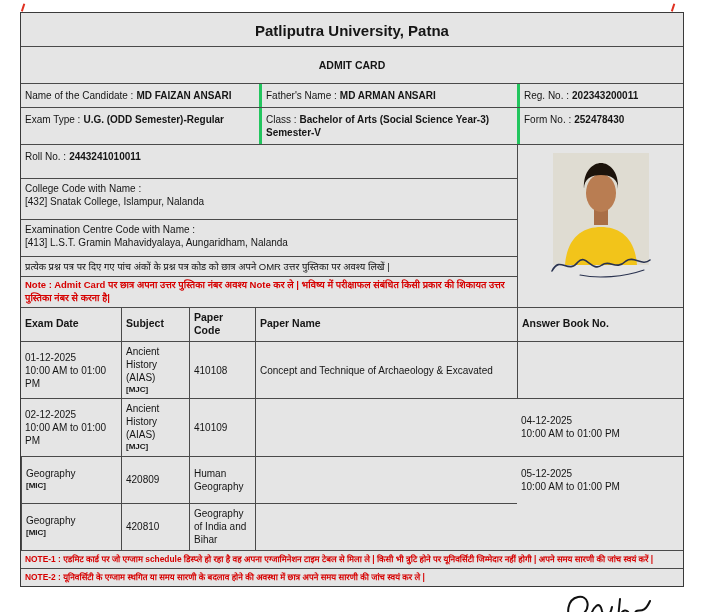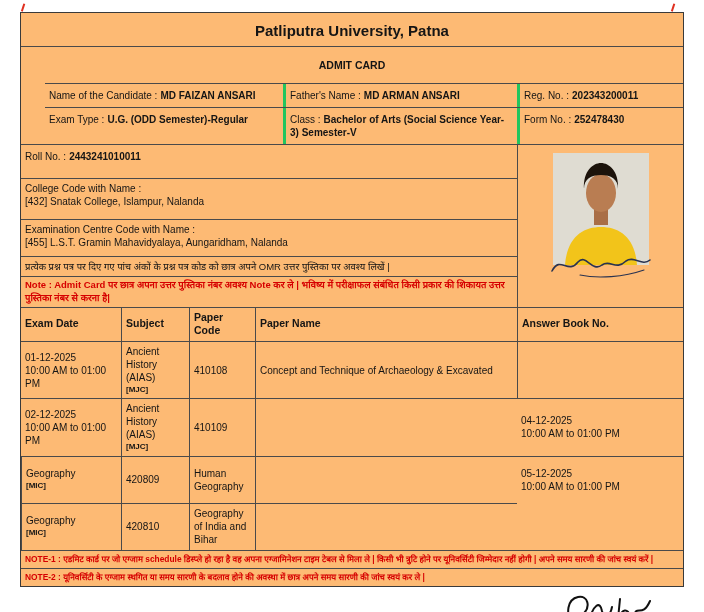--- a/index.html
+++ b/index.html
@@ -3,29 +3,29 @@
 <meta charset="utf-8">
 <style>
   * { margin:0; padding:0; box-sizing:border-box; }
   html,body { width:704px; height:612px; background:#ffffff; }
   body { font-family:"Liberation Sans","DejaVu Sans",sans-serif; font-size:10px; color:#151515; position:relative; overflow:hidden; }
 
   .reg-mark { position:absolute; width:5px; height:8px; border-left:2px solid #e03020; transform:rotate(18deg); }
   .reg-mark.tl { left:22px; top:4px; }
   .reg-mark.tr { left:672px; top:4px; }
 
-  .card { margin:12px 20px 0 20px; border:1.5px solid #3a3a3a; background:#fdba74; }
+  .card { margin:12px 20px 0 20px; border:1.5px solid #3a3a3a; background:#e5e5e5; }
   .card > div { border-top:1px solid #4a4a4a; }
   .card > div:first-child { border-top:none; }
   .card > .exam-grid { border-top:none; }
 
   .title { text-align:center; font-weight:bold; font-size:15px; padding:9px 0 7px; }
   .subtitle { text-align:center; font-weight:bold; font-size:10.5px; padding:12px 0; }
 
-  .info-row { display:grid; grid-template-columns:238px 1fr 166px;margin-left:24px; }
+  .info-row { display:grid; grid-template-columns:238px 1fr 166px; }
   .icell { padding:5px 4px; line-height:1.3; }
   .icell + .icell { border-left:3px solid #22c55e; }
   .lbl { margin-right:3px; }
   b { font-weight:bold; }
 
   .middle { display:flex; }
   .middle-left { flex:1; }
   .middle-right { width:166px; border-left:1px solid #4a4a4a; text-align:center; }
   .lrow { padding:4px 4px; }
   .lrow + .lrow { border-top:1px solid #4a4a4a; }
@@ -92,21 +92,21 @@
     <div class="middle-left">
       <div class="lrow row-roll">
         <span class="lbl">Roll No. :</span><b>2443241010011</b>
       </div>
       <div class="lrow row-college">
         <span class="block-label">College Code with Name :</span>
         <span class="block-value">[432] Snatak College, Islampur, Nalanda</span>
       </div>
       <div class="lrow row-centre">
         <span class="block-label">Examination Centre Code with Name :</span>
-        <span class="block-value">[455] L.S.T. Gramin Mahavidyalaya, Aungaridham, Nalanda</span>
+        <span class="block-value">[413] L.S.T. Gramin Mahavidyalaya, Aungaridham, Nalanda</span>
       </div>
       <div class="lrow omr-note">प्रत्येक प्रश्न पत्र पर दिए गए पांच अंकों के प्रश्न पत्र कोड को छात्र अपने OMR उत्तर पुस्तिका पर अवश्य लिखें |</div>
       <div class="lrow red-note">Note : Admit Card पर छात्र अपना उत्तर पुस्तिका नंबर अवश्य Note कर ले | भविष्य में परीक्षाफल संबंधित किसी प्रकार की शिकायत उत्तर पुस्तिका नंबर से करना है|</div>
     </div>
 
     <div class="middle-right">
       <div class="photo-wrap">
         <div class="photo-box">
           <svg width="96" height="112" viewBox="0 0 96 112">
             <rect width="96" height="112" fill="#dfdcd2"></rect>

